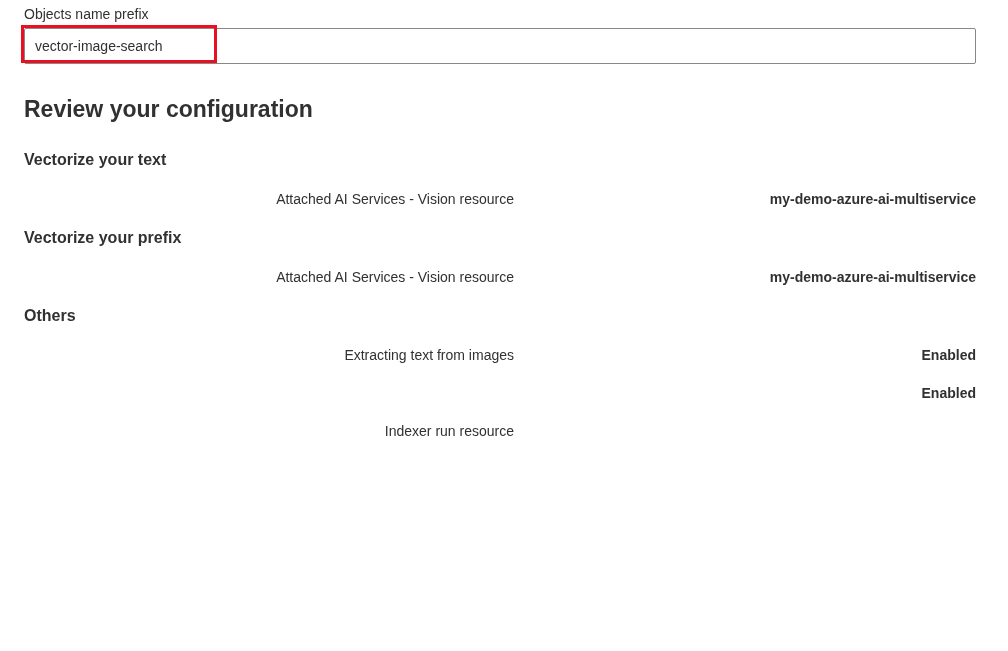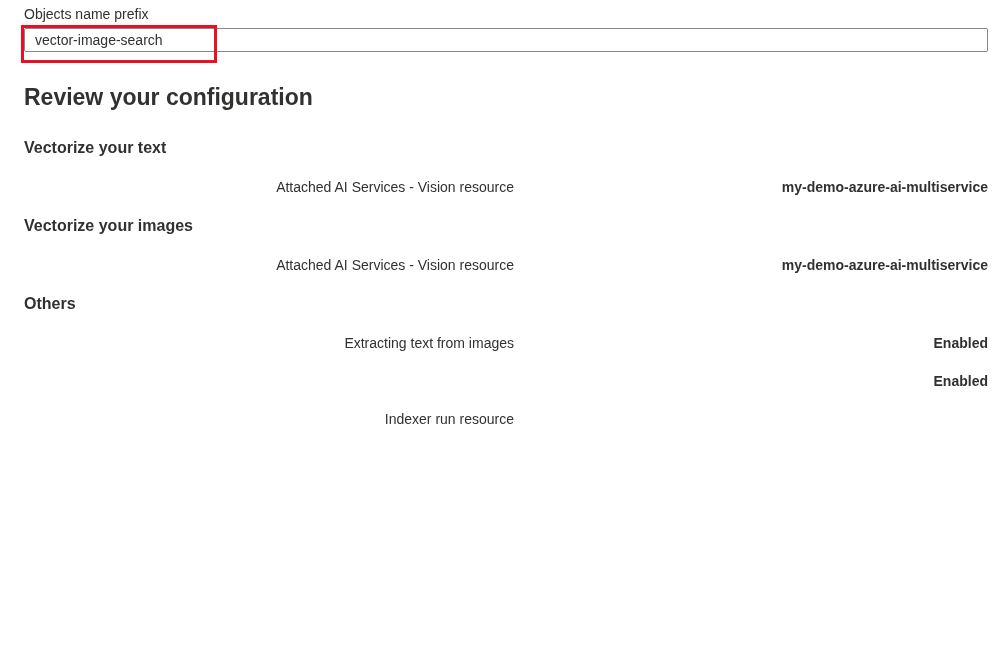--- a/index.html
+++ b/index.html
@@ -8,38 +8,38 @@
       padding: 0;
     }
     body {
       font-family: 'Segoe UI', Tahoma, Geneva, Verdana, sans-serif;
       background: #ffffff;
       color: #323130;
       padding: 0;
       width: 1008px;
     }
     .container {
-      padding: 0 20px 24px 24px;
+      padding: 0 32px 24px 24px;
     }
     .field-label {
       font-size: 14px;
       font-weight: 400;
       color: #323130;
       margin-bottom: 6px;
       margin-top: 6px;
     }
     .text-input {
       width: 100%;
       padding: 6px 10px;
       font-size: 14px;
       border: 1px solid #8a8886;
       border-radius: 2px;
       color: #323130;
       font-family: inherit;
-      height: 24px;
+      height: 36px;
       outline: none;
     }
     .input-row {
       position: relative;
       margin-bottom: 30px;
     }
     .input-overlay {
       position: absolute;
       top: -3px;
       left: -3px;
@@ -90,21 +90,21 @@
   </div>
 
   <h2 class="review-heading">Review your configuration</h2>
 
   <h3 class="section-heading">Vectorize your text</h3>
   <div class="config-row">
     <div class="config-label">Attached AI Services - Vision resource</div>
     <div class="config-value">my-demo-azure-ai-multiservice</div>
   </div>
 
-  <h3 class="section-heading">Vectorize your images</h3>
+  <h3 class="section-heading">Vectorize your prefix</h3>
   <div class="config-row">
     <div class="config-label">Attached AI Services - Vision resource</div>
     <div class="config-value">my-demo-azure-ai-multiservice</div>
   </div>
 
   <h3 class="section-heading">Others</h3>
   <div class="config-row">
     <div class="config-label">Extracting text from images</div>
     <div class="config-value">Enabled</div>
   </div>

